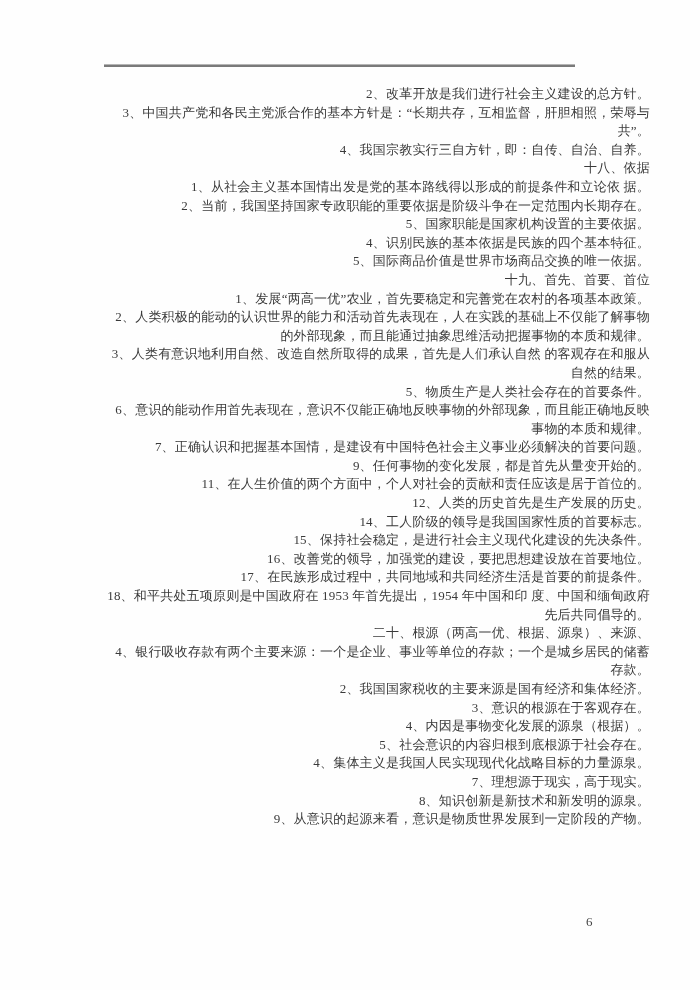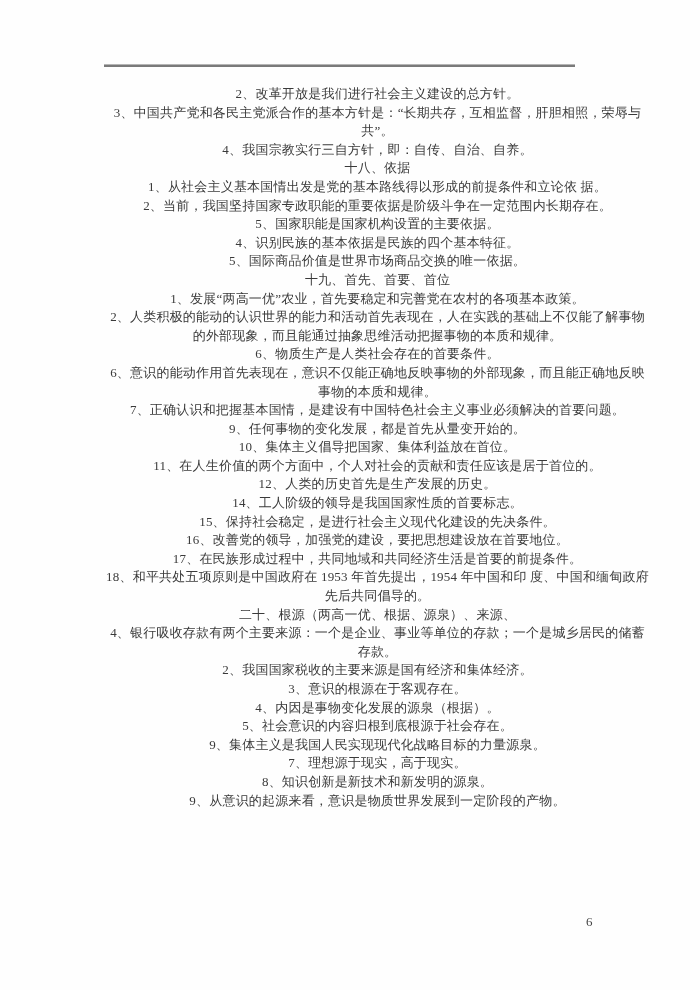--- a/index.html
+++ b/index.html
@@ -28,21 +28,21 @@
   }
   .content {
     position: absolute;
     left: 105px;
     top: 85px;
     width: 545px;
     font-size: 13px;
     line-height: 18.6px;
     letter-spacing: 0.2px;
     word-break: break-all;
-    text-align: center;
+    text-align: right;
   }
   .content p {
     margin: 0;
     padding: 0;
   }
   .page-number {
     position: absolute;
     left: 586px;
     top: 914px;
     font-size: 13px;
@@ -66,40 +66,40 @@
     <p class="line">十八、依据</p>
     <p class="line">1、从社会主义基本国情出发是党的基本路线得以形成的前提条件和立论依 据。</p>
       <p class="line">2、当前，我国坚持国家专政职能的重要依据是阶级斗争在一定范围内长期存在。</p>
       <p class="line">5、国家职能是国家机构设置的主要依据。</p>
       <p class="line">4、识别民族的基本依据是民族的四个基本特征。</p>
       <p class="line">5、国际商品价值是世界市场商品交换的唯一依据。</p>
 
     <p class="line">十九、首先、首要、首位</p>
     <p class="line">1、发展“两高一优”农业，首先要稳定和完善党在农村的各项基本政策。</p>
       <p class="line">2、人类积极的能动的认识世界的能力和活动首先表现在，人在实践的基础上不仅能了解事物的外部现象，而且能通过抽象思维活动把握事物的本质和规律。</p>
-      <p class="line">6、物质生产是人类社会存在的首要条件。</p>
+      <p class="line">3、人类有意识地利用自然、改造自然所取得的成果，首先是人们承认自然 的客观存在和服从自然的结果。</p>
+      <p class="line">5、物质生产是人类社会存在的首要条件。</p>
       <p class="line">6、意识的能动作用首先表现在，意识不仅能正确地反映事物的外部现象，而且能正确地反映事物的本质和规律。</p>
       <p class="line">7、正确认识和把握基本国情，是建设有中国特色社会主义事业必须解决的首要问题。</p>
       <p class="line">9、任何事物的变化发展，都是首先从量变开始的。</p>
-      <p class="line">10、集体主义倡导把国家、集体利益放在首位。</p>
       <p class="line">11、在人生价值的两个方面中，个人对社会的贡献和责任应该是居于首位的。</p>
       <p class="line">12、人类的历史首先是生产发展的历史。</p>
       <p class="line">14、工人阶级的领导是我国国家性质的首要标志。</p>
       <p class="line">15、保持社会稳定，是进行社会主义现代化建设的先决条件。</p>
       <p class="line">16、改善党的领导，加强党的建设，要把思想建设放在首要地位。</p>
       <p class="line">17、在民族形成过程中，共同地域和共同经济生活是首要的前提条件。</p>
       <p class="line">18、和平共处五项原则是中国政府在 1953 年首先提出，1954 年中国和印 度、中国和缅甸政府先后共同倡导的。</p>
 
     <p class="line">二十、根源（两高一优、根据、源泉）、来源、</p>
     <p class="line">4、银行吸收存款有两个主要来源：一个是企业、事业等单位的存款；一个是城乡居民的储蓄存款。</p>
       <p class="line">2、我国国家税收的主要来源是国有经济和集体经济。</p>
       <p class="line">3、意识的根源在于客观存在。</p>
       <p class="line">4、内因是事物变化发展的源泉（根据）。</p>
       <p class="line">5、社会意识的内容归根到底根源于社会存在。</p>
-      <p class="line">9、集体主义是我国人民实现现代化战略目标的力量源泉。</p>
+      <p class="line">4、集体主义是我国人民实现现代化战略目标的力量源泉。</p>
       <p class="line">7、理想源于现实，高于现实。</p>
       <p class="line">8、知识创新是新技术和新发明的源泉。</p>
       <p class="line">9、从意识的起源来看，意识是物质世界发展到一定阶段的产物。</p>
 
   </div>
 
   <div class="page-number">6</div>
 
 </div>
 

